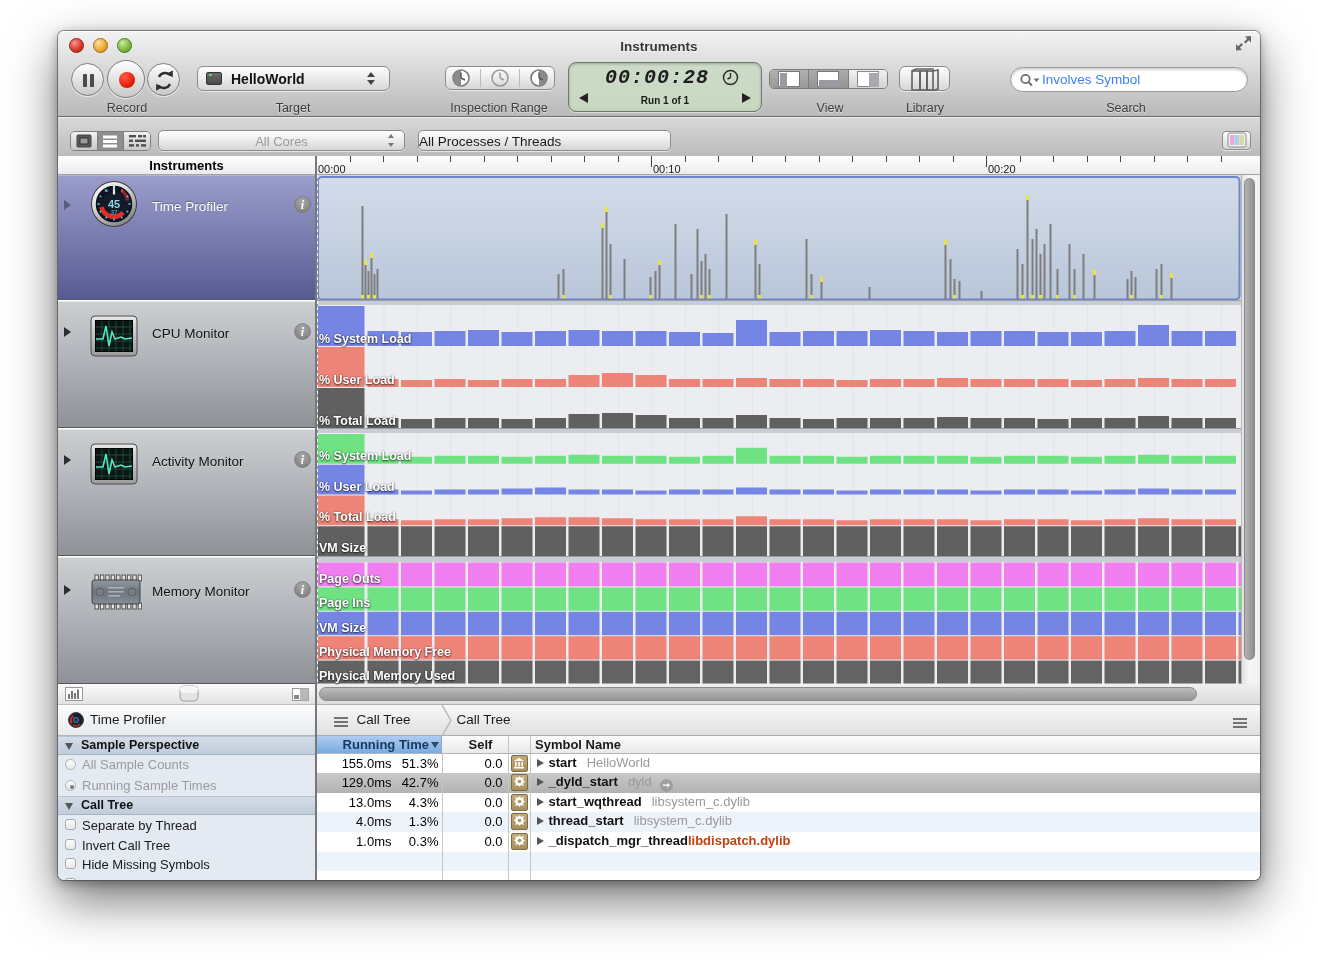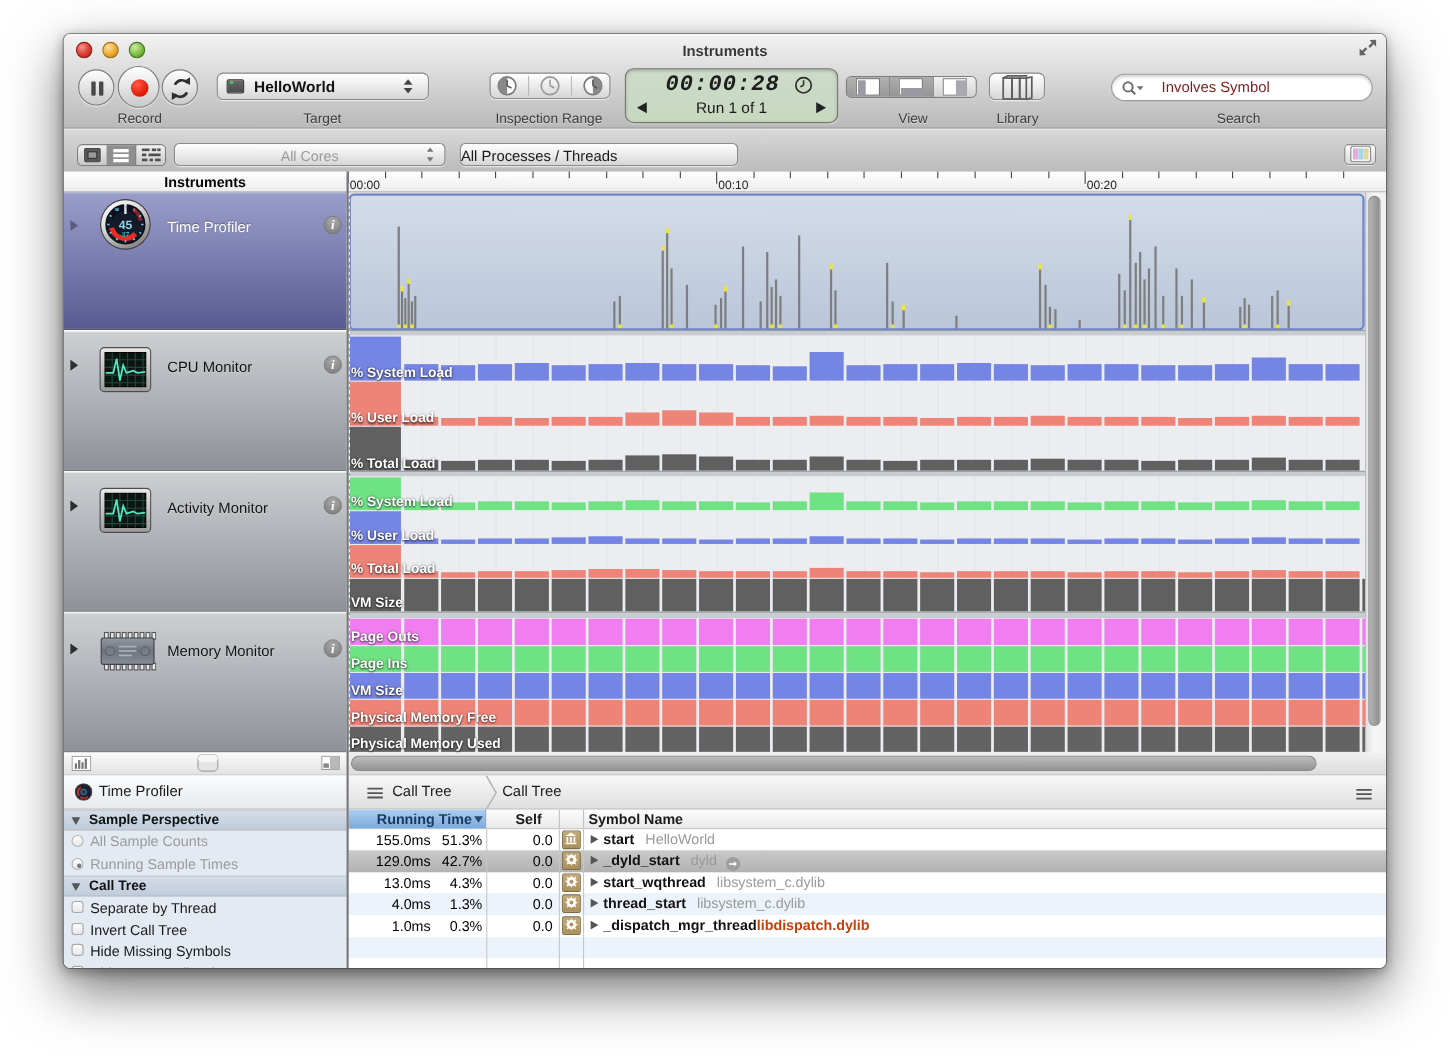--- a/index.html
+++ b/index.html
@@ -98,21 +98,21 @@
           <path d="M10 10 L10 4.5 M10 10 L14 12" stroke="#555" stroke-width="1.4"></path>
         </svg>
     </div>
     <div class="tblabel" style="left:385px;top:70px;width:112px">Inspection Range</div>
     <div style="position:absolute;left:510px;top:31px;width:194px;height:50px;border-radius:8px;background:linear-gradient(#cddbc8,#c7d8c0);border:1px solid #6e7a6a;box-shadow:inset 0 1px 3px rgba(0,0,0,0.25), 0 1px 0 rgba(255,255,255,0.5)">
       <div style="position:absolute;left:36px;top:3px;font-family:'Liberation Mono',monospace;font-weight:bold;font-style:italic;font-size:20px;letter-spacing:1px;color:#1e1e1e">00:00:28</div>
       <svg width="17" height="17" viewBox="0 0 17 17" style="position:absolute;right:22px;top:6px">
           <circle cx="8.5" cy="8.5" r="7" fill="none" stroke="#2e2e2e" stroke-width="1.5"></circle>
           <path d="M8.5 8.5 L8.5 4 M8.5 8.5 L5.5 10" stroke="#2e2e2e" stroke-width="1.4"></path>
         </svg>
-      <div style="position:absolute;left:0;bottom:5px;width:100%;text-align:center;font-size:14px;font-weight:normal;color:#1a1a1a">Run 1 of 1</div>
+      <div style="position:absolute;left:0;bottom:5px;width:100%;text-align:center;font-size:10px;font-weight:bold;color:#1a1a1a">Run 1 of 1</div>
       <div style="position:absolute;left:10px;bottom:8px;width:0;height:0;border-right:9px solid #222;border-top:5.5px solid transparent;border-bottom:5.5px solid transparent"></div>
       <div style="position:absolute;right:10px;bottom:8px;width:0;height:0;border-left:9px solid #222;border-top:5.5px solid transparent;border-bottom:5.5px solid transparent"></div>
     </div>
     <div style="position:absolute;left:711px;top:37.5px;width:119px;height:20px;border:1px solid #7e7e7e;border-radius:5px;overflow:hidden;display:flex">
       <div style="flex:1;background:linear-gradient(#b2b2b2,#989898);border-right:1px solid #7e7e7e;display:flex;align-items:center;justify-content:center">
           <div class="vico">
             <div style="position:absolute;left:1px;top:1px;width:7px;height:14px;background:#9a9aa2"></div>
           </div>
         </div>
       <div style="flex:1;background:linear-gradient(#adadad,#939393);border-right:1px solid #7e7e7e;display:flex;align-items:center;justify-content:center">
@@ -136,21 +136,21 @@
 <path d="M4 4 l4 -2 h18"></path>
 </g>
         </svg></div>
     <div class="tblabel" style="left:837px;top:70px;width:60px">Library</div>
     <div style="position:absolute;left:952px;top:36px;width:238px;height:25px;border-radius:13px;background:#fff;border:1px solid #9a9a9a;box-shadow:inset 0 2px 3px rgba(0,0,0,0.18)">
       <div style="position:absolute;left:8px;top:5px"><svg width="22" height="14" viewBox="0 0 22 14">
 <circle cx="6.5" cy="6" r="4.2" fill="none" stroke="#6e6e6e" stroke-width="1.8"></circle>
 <path d="M9.6 9.2 L13 12.6" stroke="#6e6e6e" stroke-width="2"></path>
 <path d="M14.5 5.5 h6 l-3 3.6 Z" fill="#6e6e6e"></path>
           </svg></div>
-      <div style="position:absolute;left:45px;top:4px;font-size:13.5px;color:#7f1d1d">Involves Symbol</div>
+      <div style="position:absolute;left:31px;top:4px;font-size:13.5px;color:#3b82f6">Involves Symbol</div>
     </div>
     <div class="tblabel" style="left:1038px;top:70px;width:60px">Search</div>
   </div>
 
   <div id="row2bar">
     <div style="position:absolute;left:12px;top:14px;width:80.5px;height:19.5px;border:1px solid #7e7e7e;border-radius:5px;overflow:hidden;display:flex;background:#c9c9c9">
       <div style="flex:1;background:linear-gradient(#f2f2f2,#c8c8c8);border-right:1px solid #7e7e7e;display:flex;align-items:center;justify-content:center">
           <svg width="18" height="16" viewBox="0 0 18 16">
             <rect x="2" y="2" width="14" height="12" rx="1" fill="#5a5a5a" stroke="#444"></rect>
             <rect x="5" y="5" width="8" height="6" fill="#9a9a9a" stroke="#333"></rect>

